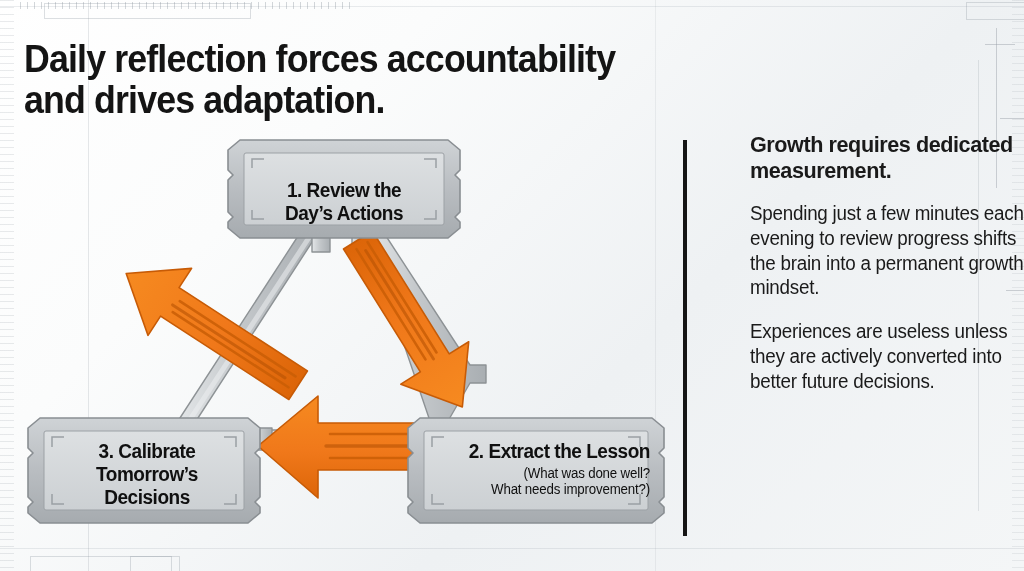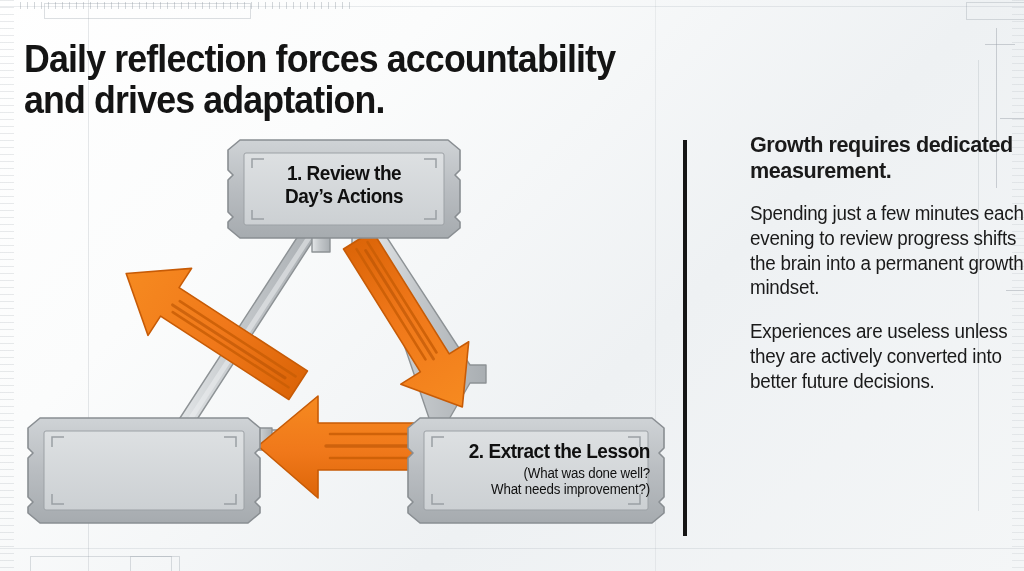--- a/index.html
+++ b/index.html
@@ -139,21 +139,21 @@
   }
   .node-sub {
     font-size: 14px;
     font-weight: 400;
     line-height: 1.16;
     letter-spacing: -0.2px;
     transform: scaleX(0.95);
     margin-top: 2px;
   }
 
-  #n1-text { left: 238px; top: 162px; width: 212px; }
+  #n1-text { left: 238px; top: 179px; width: 212px; }
   #n2-text { left: 412px; top: 440px; width: 244px; text-align: right; }
   #n3-text { left: 36px; top: 440px; width: 222px; }
 </style>
 </head>
 <body>
 
 <div id="stage">
 
   <div class="bg-layer">
     <div class="ruler-left"></div>
@@ -324,20 +324,27 @@
     <div class="node-text" id="n2-text">
       <div class="node-title">
         <span>2. Extract the Lesson</span>
       </div>
       <div class="node-sub">
         <span>(What was done well?</span><br>
         <span>What needs improvement?)</span>
       </div>
     </div>
 
+    <div class="node-text" id="n3-text">
+      <div class="node-title">
+        <span>3. Calibrate</span><br>
+        <span>Tomorrow’s</span><br>
+        <span>Decisions</span>
+      </div>
+    </div>
   </div>
 
   <div class="divider"></div>
 
   <div class="side">
     <div class="side-heading">Growth requires dedicated measurement.</div>
     <div class="side-para">Spending just a few minutes each evening to review progress shifts the brain into a permanent growth mindset.</div>
     <div class="side-para">Experiences are useless unless they are actively converted into better future decisions.</div>
   </div>
 

